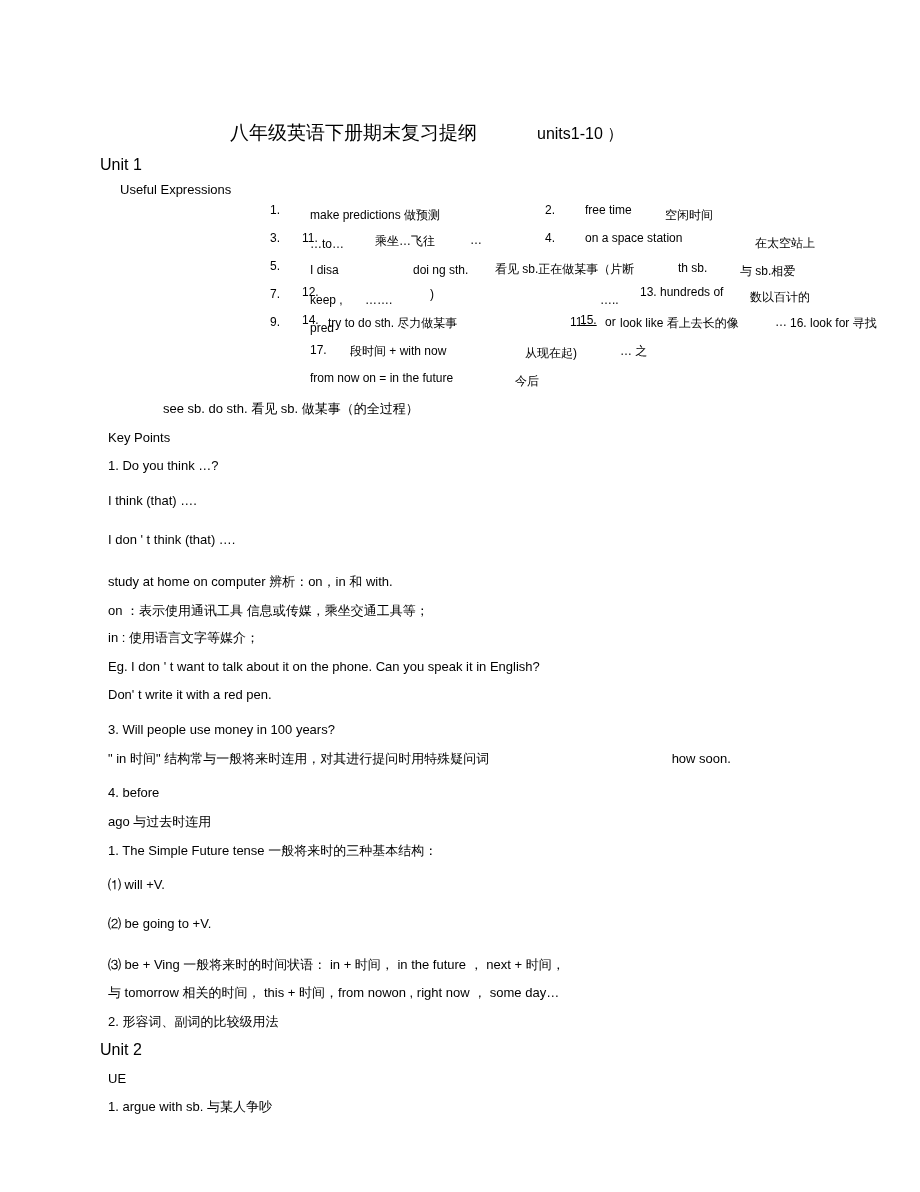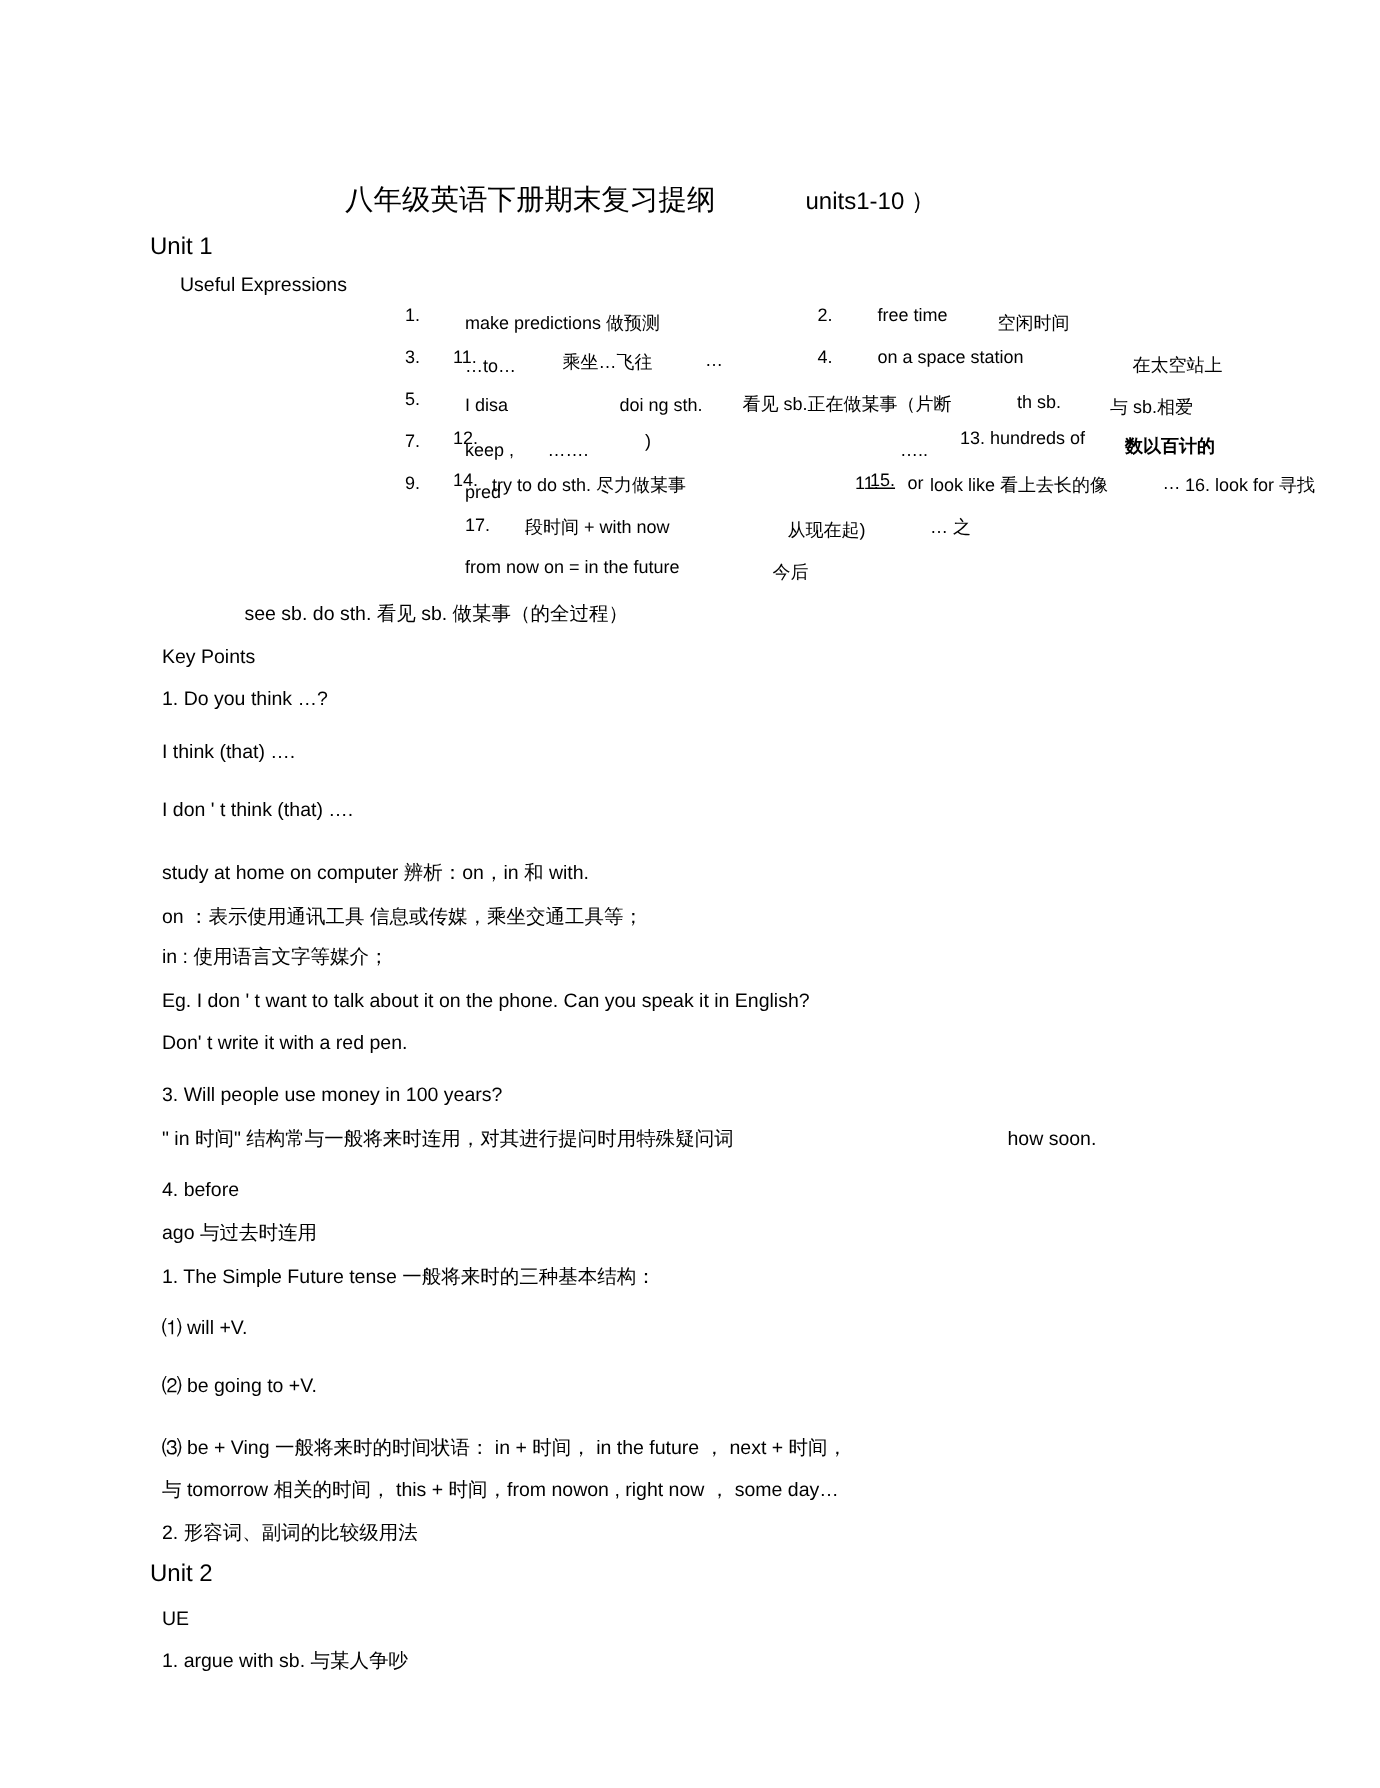--- a/index.html
+++ b/index.html
@@ -90,21 +90,21 @@
   <span style="left:408px; top:58px;">th sb.</span>
   <span style="left:470px; top:60px;">与 sb.相爱</span>
 
   <span style="left:0px; top:84px;">7.</span>
   <span style="left:32px; top:82px;">12.</span>
   <span style="left:40px; top:90px;">keep ,</span>
   <span style="left:95px; top:90px;">…….</span>
   <span style="left:160px; top:84px;">)</span>
   <span style="left:330px; top:90px;">…..</span>
   <span style="left:370px; top:82px;">13. hundreds of</span>
-  <span style="left:480px; top:86px;font-weight:bold;">数以百计的</span>
+  <span style="left:480px; top:86px;">数以百计的</span>
 
   <span style="left:0px; top:112px;">9.</span>
   <span style="left:32px; top:110px;">14.</span>
   <span style="left:40px; top:118px;">pred</span>
   <span style="left:58px; top:112px;">try to do sth. 尽力做某事</span>
   <span style="left:300px; top:112px;">11.</span>
   <span style="left:310px; top:110px;text-decoration:underline;">15.</span>
   <span style="left:335px; top:112px;">or</span>
   <span style="left:350px; top:112px;">look like 看上去长的像</span>
   <span style="left:505px; top:112px;">…</span>

